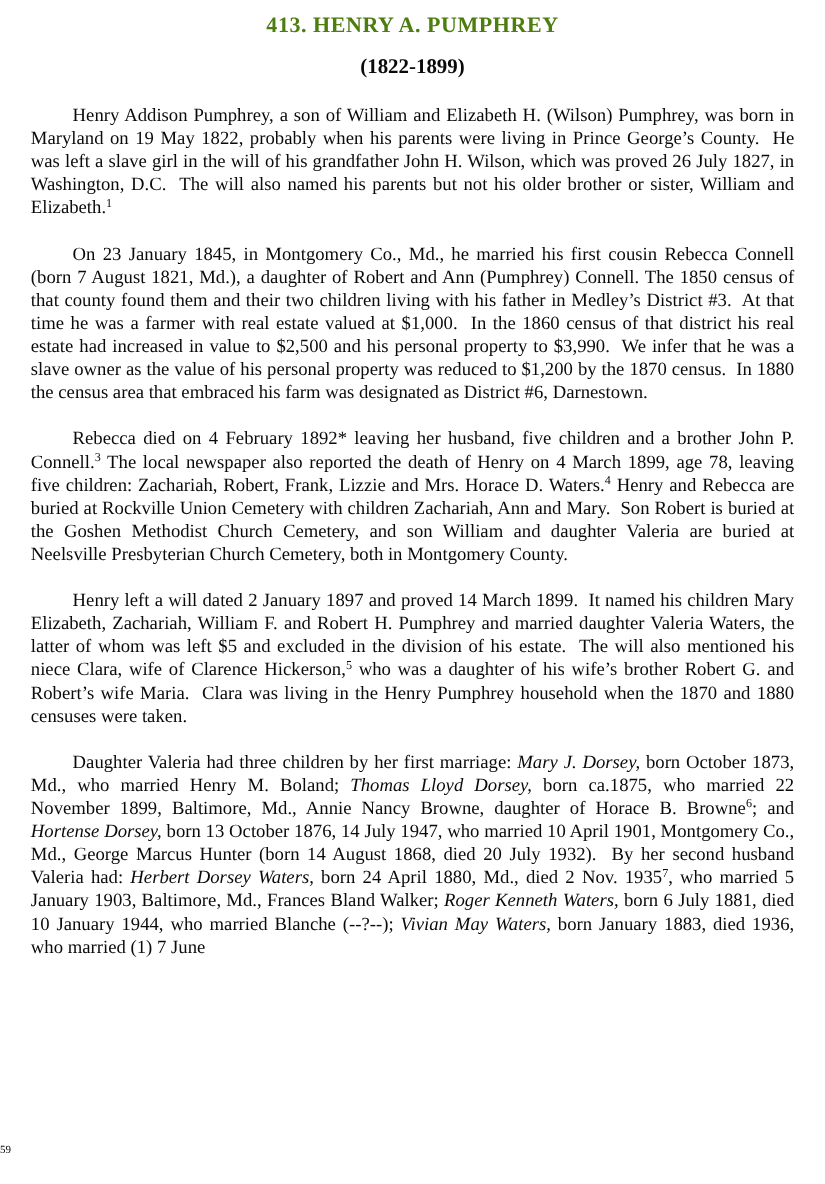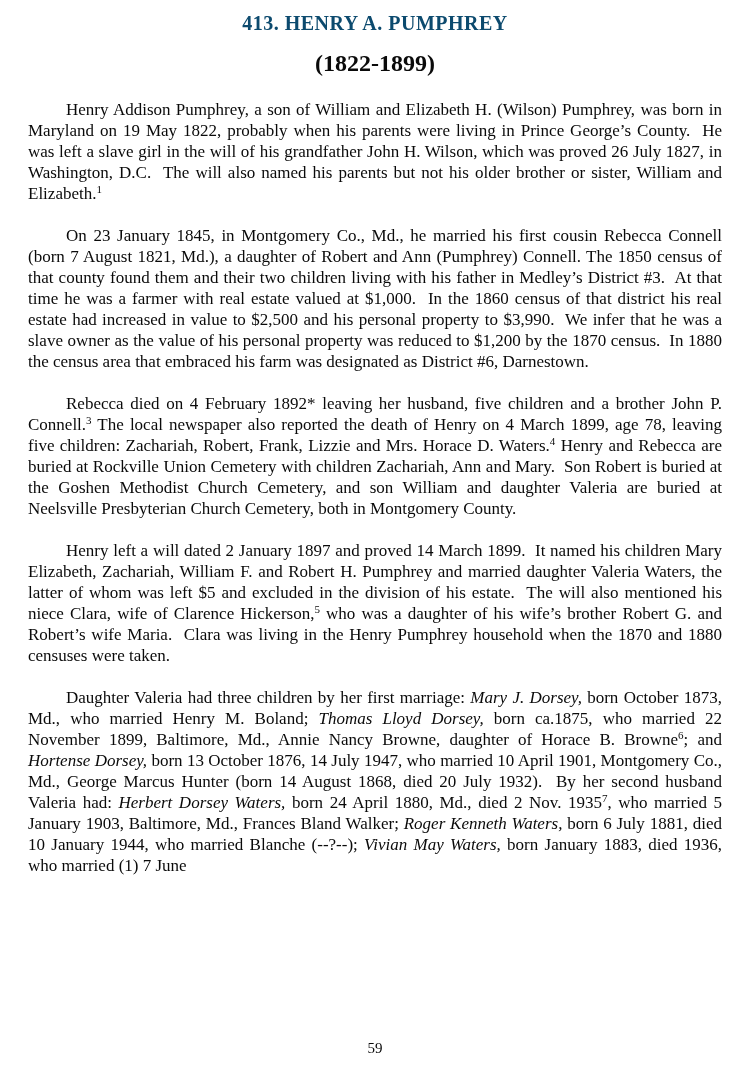--- a/index.html
+++ b/index.html
@@ -17,27 +17,27 @@
     overflow: hidden;
     box-sizing: border-box;
   }
   .title {
     margin: 0;
     padding-top: 12px;
     text-align: center;
     font-size: 20px;
     font-weight: bold;
     letter-spacing: 0.5px;
-    color: #0c4a6e;
+    color: #4d7c0f;
   }
   .subtitle {
     margin: 0;
     padding-top: 15px;
     text-align: center;
-    font-size: 24px;
+    font-size: 19px;
     font-weight: bold;
     color: #0a0a0a;
   }
   .body {
     margin: 22px 28px 0 28px;
   }
   .para {
     margin: 21px 0 0 0;
     font-size: 17px;
     line-height: 21px;
@@ -54,22 +54,21 @@
     line-height: 0;
     vertical-align: 6px;
   }
   .para i {
   }
   .pagenum {
     position: absolute;
     left: 0;
     right: 0;
     top: 1040px;
-    text-align: center;
-    font-size: 15px;
+    font-size: 10px;
     color: #0a0a0a;
   }
 </style>
 </head>
 <body>
 
 <div class="page">
   <h1 class="title">413. HENRY A. PUMPHREY</h1>
   <h2 class="subtitle">(1822-1899)</h2>
   <div class="body">

